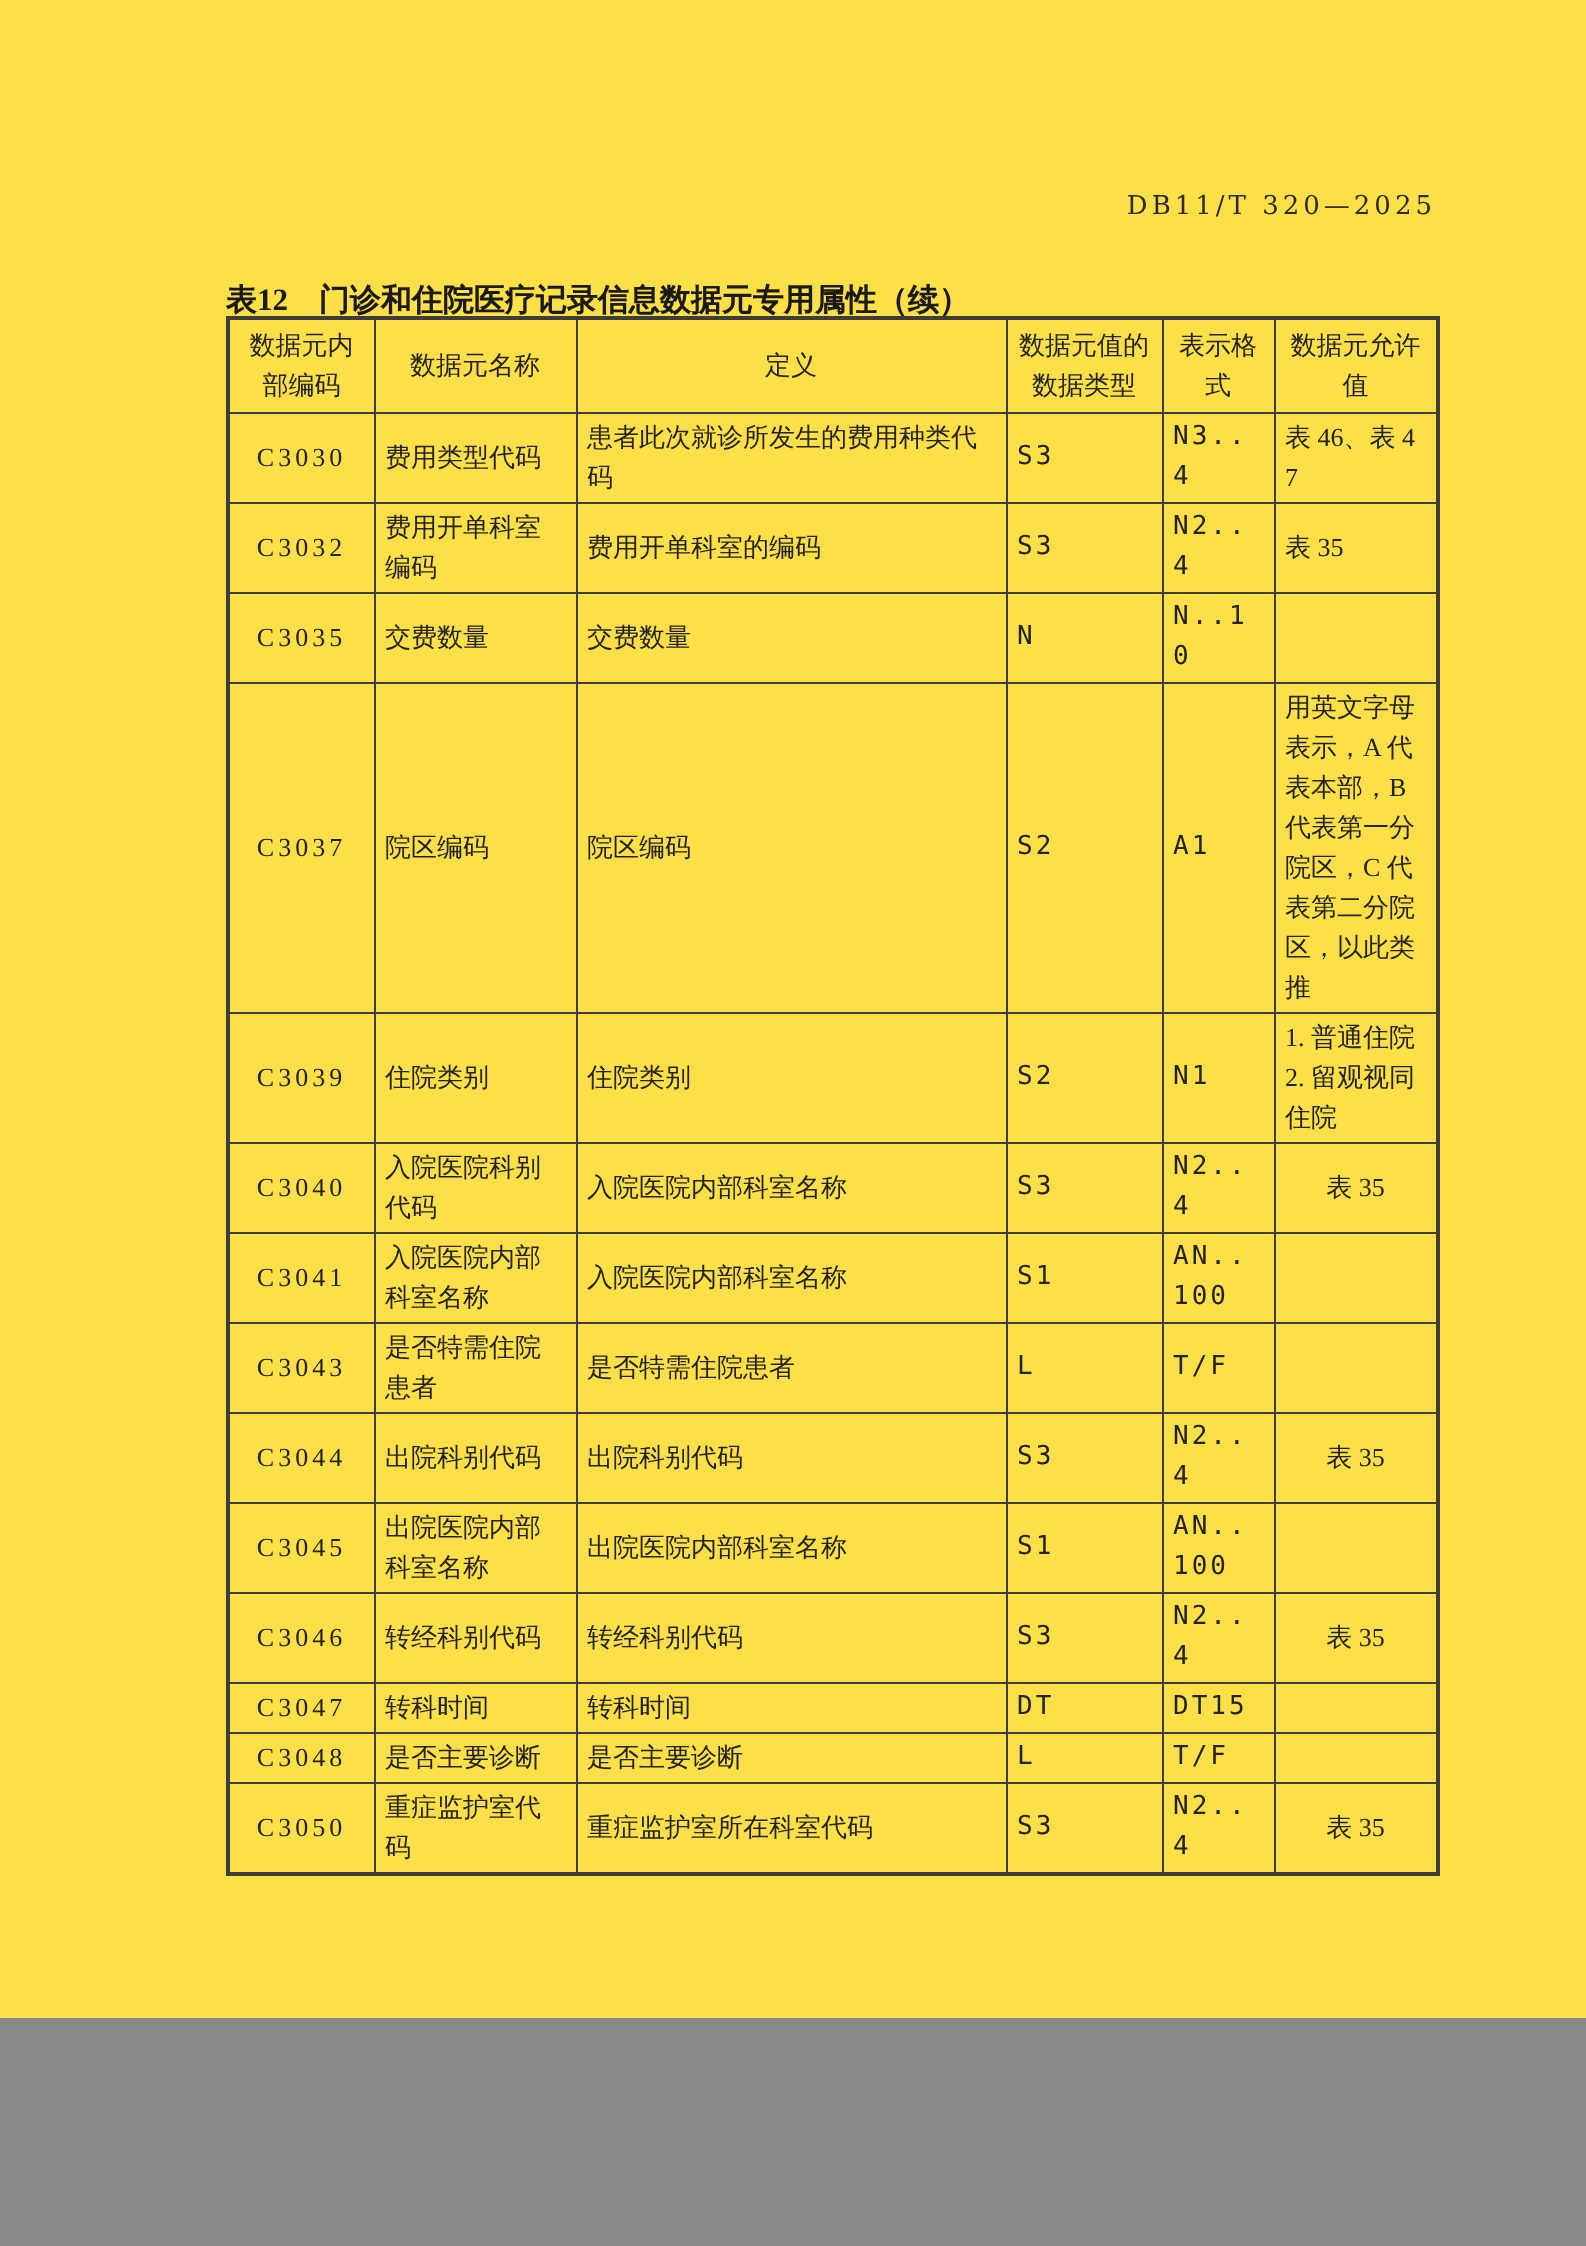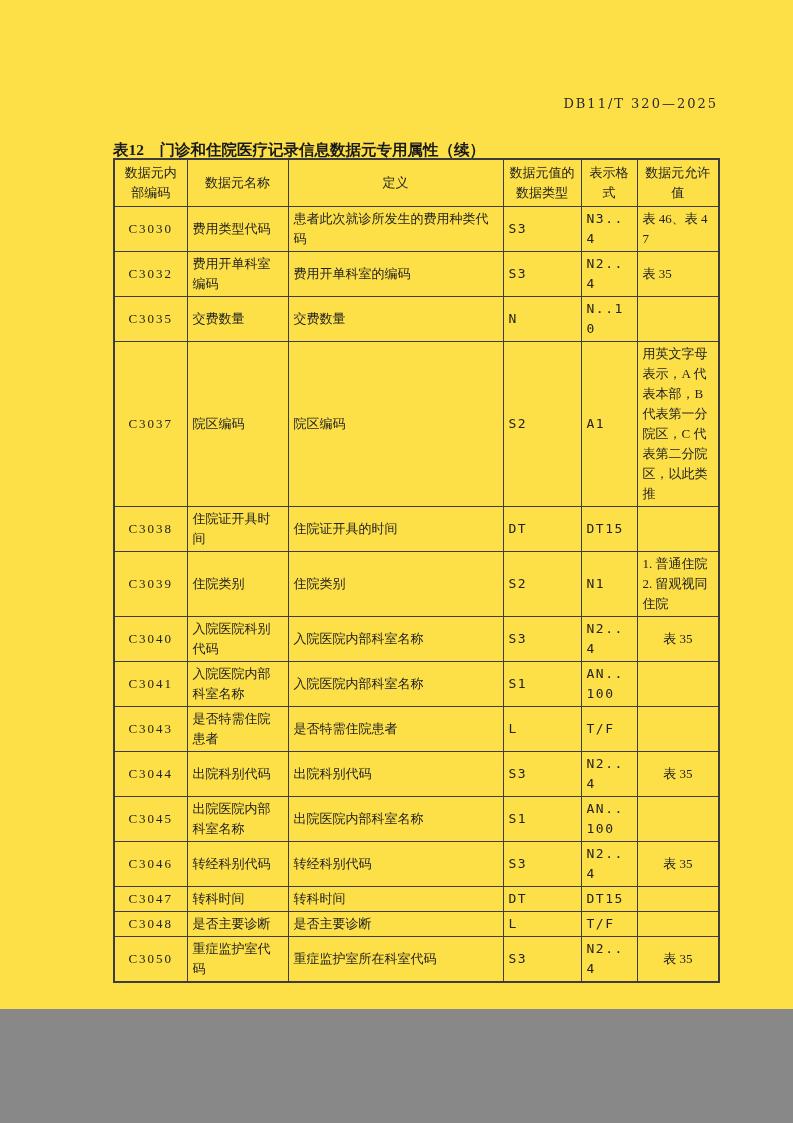--- a/index.html
+++ b/index.html
@@ -150,28 +150,20 @@
         </tr>
         <tr>
           <td class="cell-code">C3037</td>
           <td class="cell-name">院区编码</td>
           <td class="cell-def">院区编码</td>
           <td class="cell-type">S2</td>
           <td class="cell-format">A1</td>
           <td class="cell-allowed">用英文字母表示，A 代表本部，B 代表第一分院区，C 代表第二分院区，以此类推</td>
         </tr>
         <tr>
-          <td class="cell-code">C3038</td>
-          <td class="cell-name">住院证开具时间</td>
-          <td class="cell-def">住院证开具的时间</td>
-          <td class="cell-type">DT</td>
-          <td class="cell-format">DT15</td>
-          <td class="cell-allowed"></td>
-        </tr>
-        <tr>
           <td class="cell-code">C3039</td>
           <td class="cell-name">住院类别</td>
           <td class="cell-def">住院类别</td>
           <td class="cell-type">S2</td>
           <td class="cell-format">N1</td>
           <td class="cell-allowed">1. 普通住院
 2. 留观视同住院</td>
         </tr>
         <tr>
           <td class="cell-code">C3040</td>

